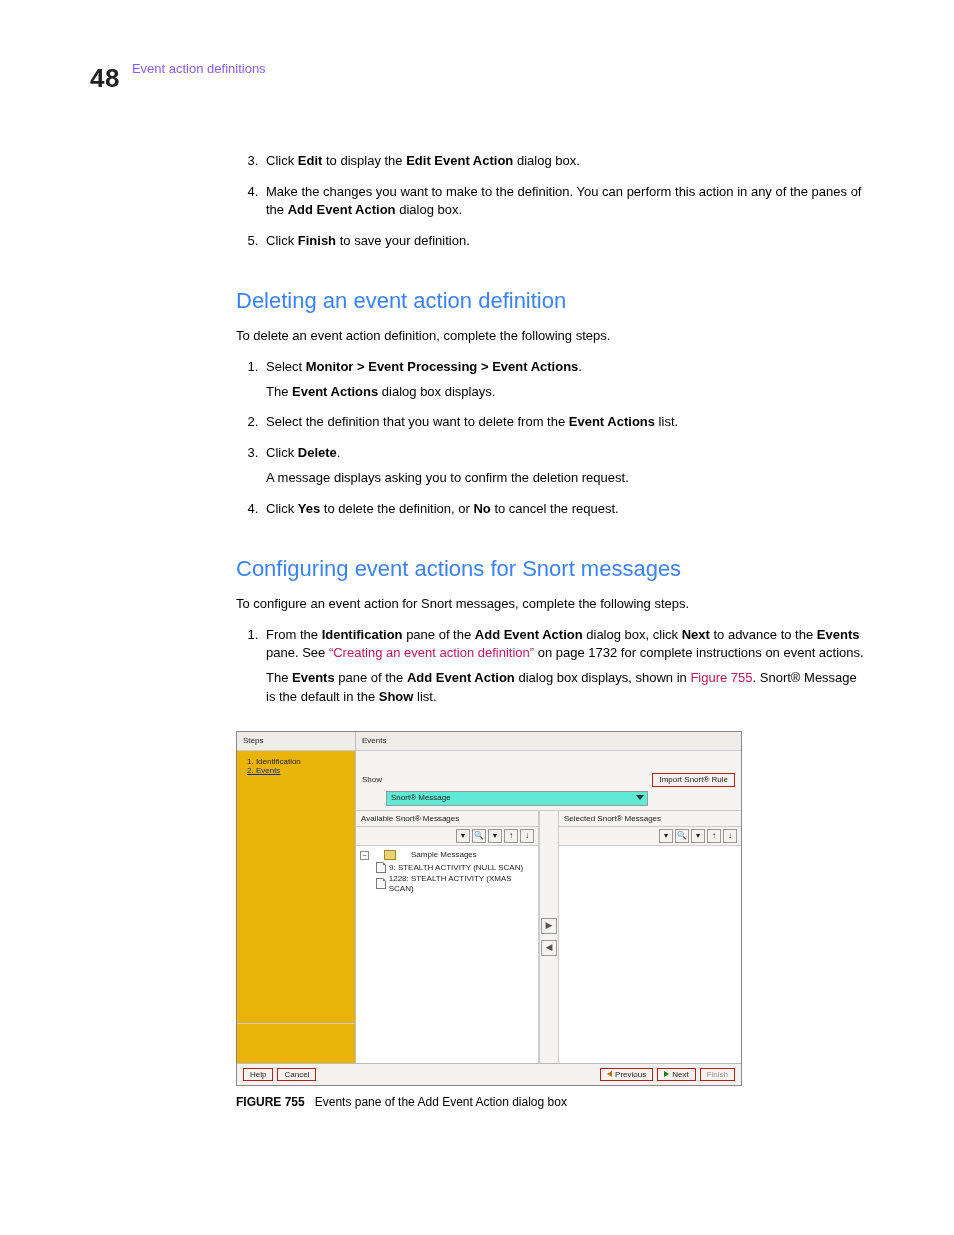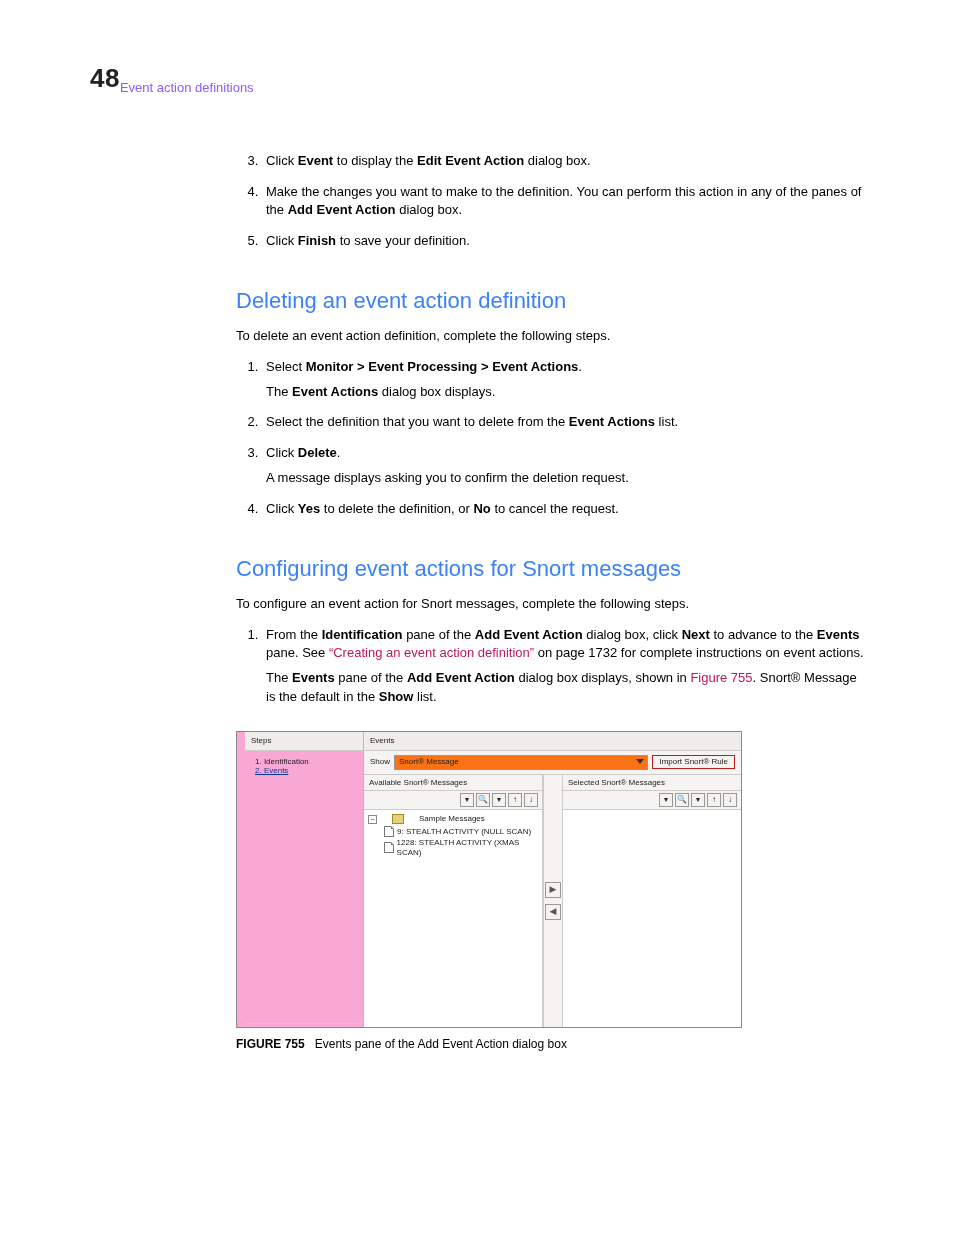--- a/index.html
+++ b/index.html
@@ -9,21 +9,22 @@
     color:#000;
     font-size:13px;
     line-height:1.45;
   }
   .page{
     padding:60px 90px 60px 90px;
     box-sizing:border-box;
   }
   .header{
     display:flex;
-    align-items:flex-end;
+    align-items:flex-start;
+    gap:12px;
     font-size:13px;
     color:#222;
     margin-bottom:54px;
   }
   .header .chnum{
     font-size:26px;
     font-weight:bold;
     letter-spacing:0.5px;
   }
   .header .chtitle{
@@ -60,22 +61,21 @@
     font-size:8px;
     color:#222;
     background:#f5f4f2;
     margin:8px 0 6px 0;
     line-height:1.2;
   }
   .d-row{display:flex;}
   .d-side{
     width:118px;
     border-right:1px solid #bbb;
-    background:#f9a8d4;
-    padding-left:8px;
+    background:#eab308;
   }
   .d-main{flex:1;min-width:0;}
   .d-lbl{
     padding:4px 6px 4px 6px;
     background:#eeede9;
     border-bottom:1px solid #ccc;
     font-size:8px;
   }
   .d-steps{
     padding:6px 6px 6px 10px;
@@ -88,25 +88,26 @@
     display:flex;
     align-items:center;
     gap:4px;
     padding:4px 6px;
     border-bottom:1px solid #ccc;
     font-size:8px;
   }
   .d-filter .sel{
     flex:1;
     border:1px solid #999;
-    background:#f97316;
+    background:#5eead4;
     padding:1px 16px 1px 4px;
     position:relative;
     font-size:8px;
     height:11px;
+    margin-top:36px;
   }
   .d-filter .sel::after{
     content:"";
     position:absolute;
     right:3px;top:3px;
     border-left:4px solid transparent;
     border-right:4px solid transparent;
     border-top:5px solid #333;
   }
   .btn{
@@ -195,21 +196,21 @@
 
 <div class="page">
   <div class="header">
     <span class="chnum">48</span>
     <span class="chtitle">Event action definitions</span>
   </div>
 
   <div class="content">
 
     <ol class="steps" start="3" id="list-a">
-        <li>Click <b>Event</b> to display the <b>Edit Event Action</b> dialog box.</li>
+        <li>Click <b>Edit</b> to display the <b>Edit Event Action</b> dialog box.</li>
         <li>Make the changes you want to make to the definition. You can perform this action in any of the panes of the <b>Add Event Action</b> dialog box.</li>
         <li>Click <b>Finish</b> to save your definition.</li>
       </ol>
 
     <h2 class="sec">Deleting an event action definition</h2>
     <p class="intro">To delete an event action definition, complete the following steps.</p>
     <ol class="steps" id="list-b" start="1">
         <li>Select <b>Monitor &gt; Event Processing &gt; Event Actions</b>.<p>The <b>Event Actions</b> dialog box displays.</p></li>
         <li>Select the definition that you want to delete from the <b>Event Actions</b> list.</li>
         <li>Click <b>Delete</b>.<p>A message displays asking you to confirm the deletion request.</p></li>
@@ -275,20 +276,31 @@
                 <div class="ic">🔍</div>
                 <div class="ic">▾</div>
                 <div class="ic">↑</div>
                 <div class="ic">↓</div>
               </div>
               <div class="p-body"></div>
             </div>
           </div>
         </div>
       </div>
+      <div class="d-foot">
+        <div class="left">
+          <div class="btn">Help</div>
+          <div class="btn">Cancel</div>
+        </div>
+        <div class="right">
+          <div class="btn"><span class="tri-l"></span><span>Previous</span></div>
+          <div class="btn"><span class="tri-r"></span><span>Next</span></div>
+          <div class="btn btn-dis">Finish</div>
+        </div>
+      </div>
     </div>
 
     <div class="fig-cap">
       <span class="bold">FIGURE 755</span>
       &nbsp;&nbsp;<span>Events pane of the Add Event Action dialog box</span>
     </div>
 
   </div>
 </div>
 

